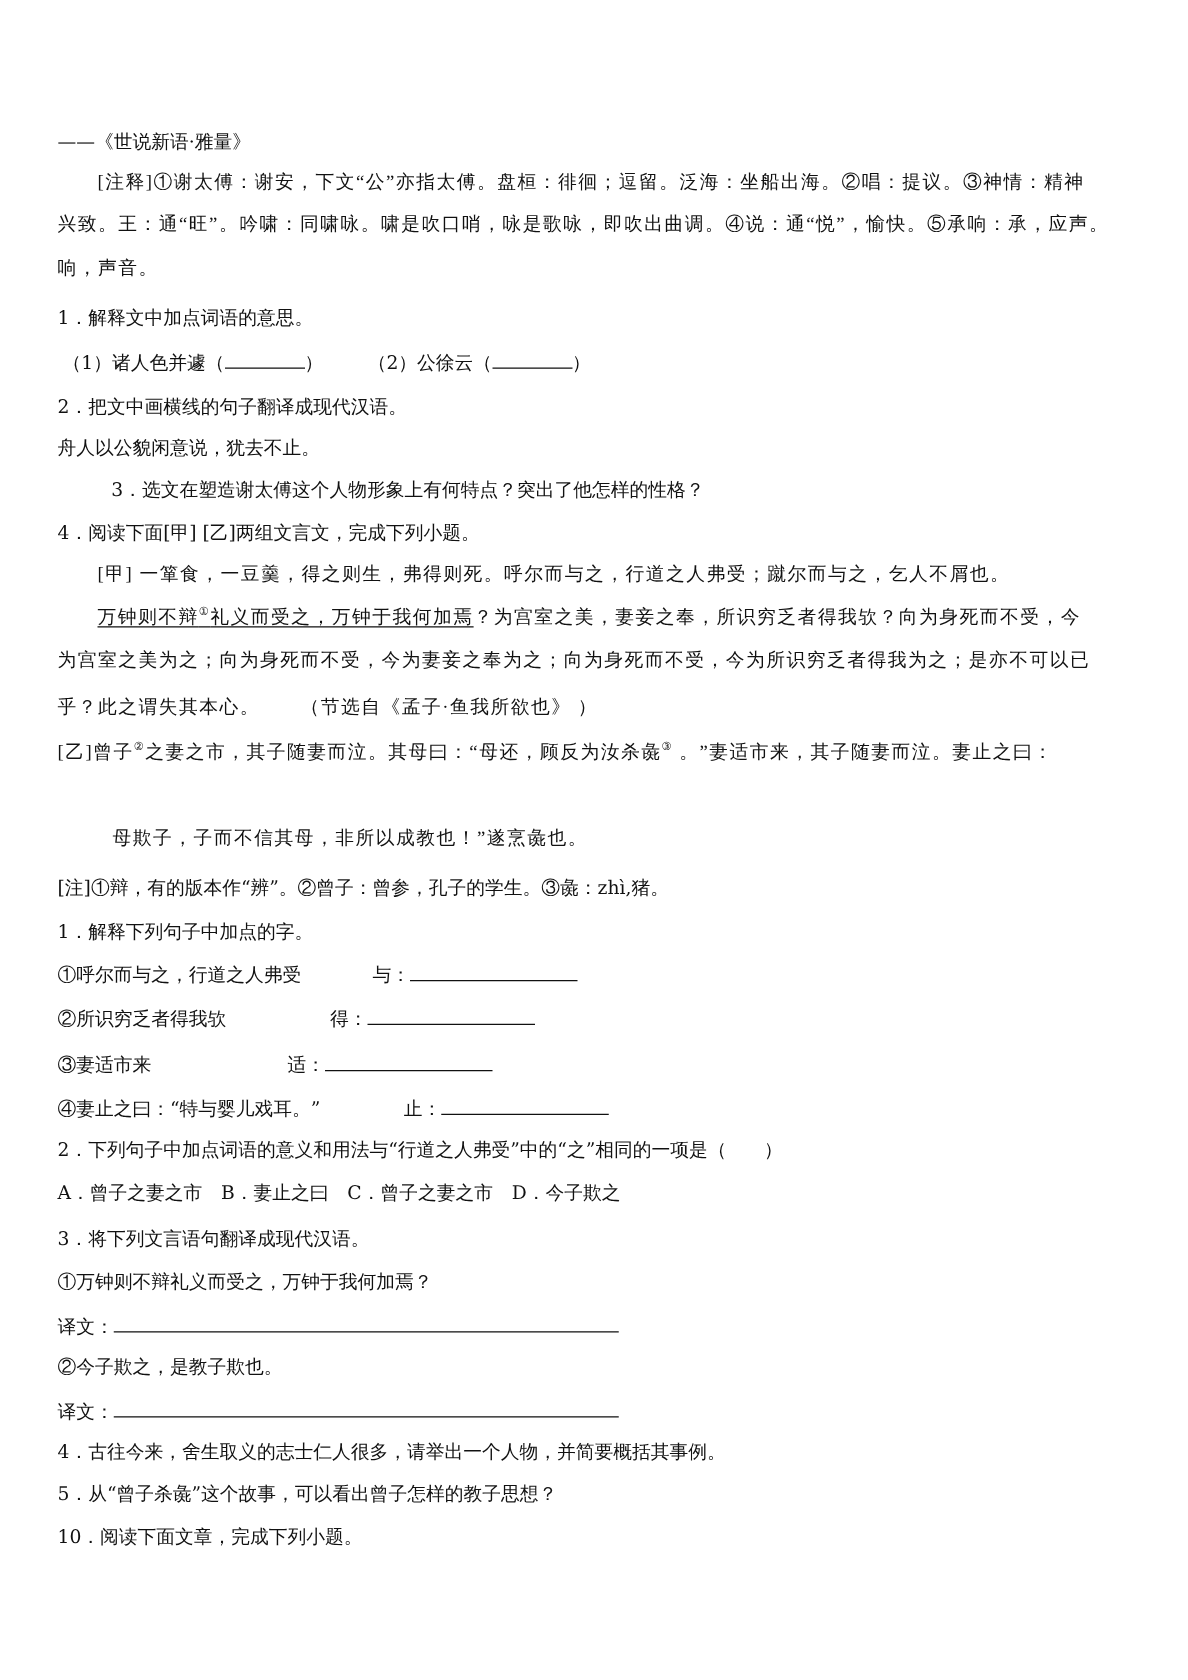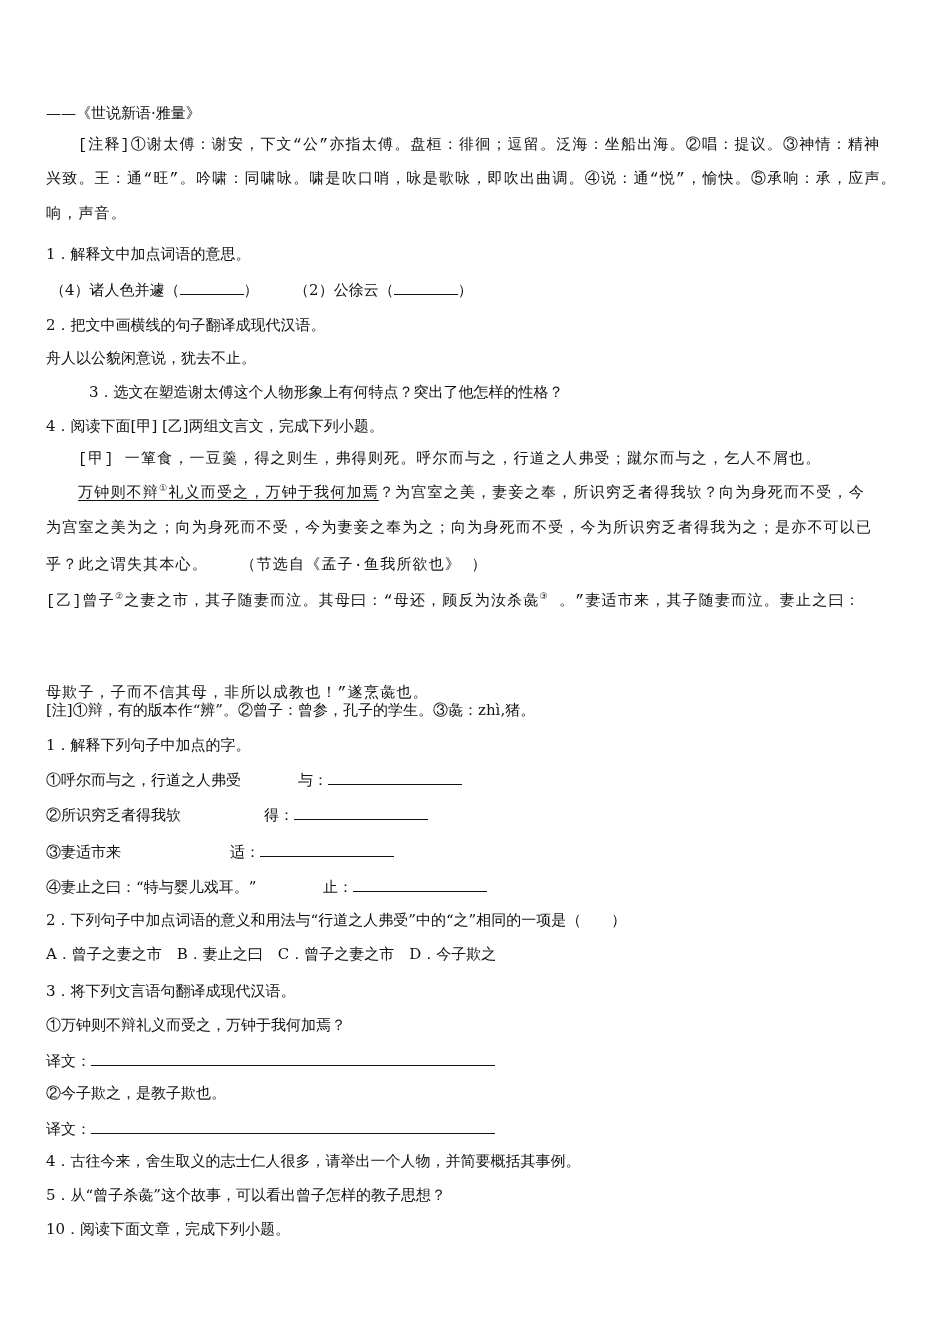--- a/index.html
+++ b/index.html
@@ -1,58 +1,58 @@
 <!DOCTYPE html>
 <html><head>
 <meta charset="utf-8">
 <style>
   html, body { margin: 0; padding: 0; background: #ffffff; }
   body { width: 950px; height: 1344px; position: relative; overflow: hidden;
          font-family: "DejaVu Serif", "Liberation Serif", serif; color: #111; }
   .page { position: absolute; left: 0; top: 0; width: 782px; height: 1344px; }
   .line { position: absolute; left: 46px; font-size: 15px; line-height: 20px; white-space: nowrap; }
   .indent { left: 78px; }
-  .kai { font-family: Liberation Mono, monospace; letter-spacing: 1.2px; }
+  .kai { font-family: Liberation Serif, serif; letter-spacing: 1.2px; }
   .u { text-decoration: underline; text-underline-offset: 3px; }
   .blank { display: inline-block; border-bottom: 1px solid #111; height: 16px; vertical-align: baseline; }
   sup { font-size: 9px; line-height: 0; }
 </style>
 </head>
 <body>
 
 <div class="page">
 
   <div class="line" style="top:103px;">——《世说新语·雅量》</div>
 
   <div class="line indent kai" style="top:136px;">[注释]①谢太傅：谢安，下文“公”亦指太傅。盘桓：徘徊；逗留。泛海：坐船出海。②唱：提议。③神情：精神</div>
   <div class="line kai" style="top:170px;">兴致。王：通“旺”。吟啸：同啸咏。啸是吹口哨，咏是歌咏，即吹出曲调。④说：通“悦”，愉快。⑤承响：承，应声。</div>
   <div class="line kai" style="top:205px;">响，声音。</div>
 
   <div class="line" style="top:244px;">1．解释文中加点词语的意思。</div>
   <div class="line" style="top:278px; left:50px;">
-    <span>（4）诸人色并遽（</span><span class="blank" style="width:64px;"></span><span>）</span>
+    <span>（1）诸人色并遽（</span><span class="blank" style="width:64px;"></span><span>）</span>
     <span style="display:inline-block;width:26px;"></span>
     <span>（2）公徐云（</span><span class="blank" style="width:64px;"></span><span>）</span>
   </div>
   <div class="line" style="top:315px;">2．把文中画横线的句子翻译成现代汉语。</div>
   <div class="line" style="top:348px;">舟人以公貌闲意说，犹去不止。</div>
   <div class="line" style="top:382px;margin-left:43px;">3．选文在塑造谢太傅这个人物形象上有何特点？突出了他怎样的性格？</div>
 
   <div class="line" style="top:416px;">4．阅读下面[甲] [乙]两组文言文，完成下列小题。</div>
   <div class="line indent kai" style="top:450px;">[甲] 一箪食，一豆羹，得之则生，弗得则死。呼尔而与之，行道之人弗受；蹴尔而与之，乞人不屑也。</div>
   <div class="line indent kai" style="top:484px;">
     <span class="u"><span>万钟则不辩</span><sup>①</sup><span>礼义而受之，万钟于我何加焉</span></span><span>？为宫室之美，妻妾之奉，所识穷乏者得我欤？向为身死而不受，今</span>
   </div>
   <div class="line kai" style="top:519px;">为宫室之美为之；向为身死而不受，今为妻妾之奉为之；向为身死而不受，今为所识穷乏者得我为之；是亦不可以已</div>
   <div class="line kai" style="top:556px;">乎？此之谓失其本心。　　（节选自《孟子·鱼我所欲也》 ）</div>
 
   <div class="line kai" style="top:592px;">
     <span>[乙]曾子</span><sup>②</sup><span>之妻之市，其子随妻而泣。其母曰：“母还，顾反为汝杀彘</span><sup>③</sup><span> 。”妻适市来，其子随妻而泣。妻止之曰：</span>
   </div>
-  <div class="line kai" style="top:684px;">母欺子，子而不信其母，非所以成教也！”遂烹彘也。</div>
+  <div class="line kai" style="top:661px;margin-left:44px;">母欺子，子而不信其母，非所以成教也！”遂烹彘也。</div>
   <div class="line" style="top:700px;">[注]①辩，有的版本作“辨”。②曾子：曾参，孔子的学生。③彘：zhì,猪。</div>
 
   <div class="line" style="top:735px;">1．解释下列句子中加点的字。</div>
   <div class="line" style="top:768px;">
     <span style="display:inline-block;width:252px;">①呼尔而与之，行道之人弗受</span><span>与：</span><span class="blank" style="width:134px;"></span>
   </div>
   <div class="line" style="top:803px;">
     <span style="display:inline-block;width:218px;">②所识穷乏者得我欤</span><span>得：</span><span class="blank" style="width:134px;"></span>
   </div>
   <div class="line" style="top:840px;">

